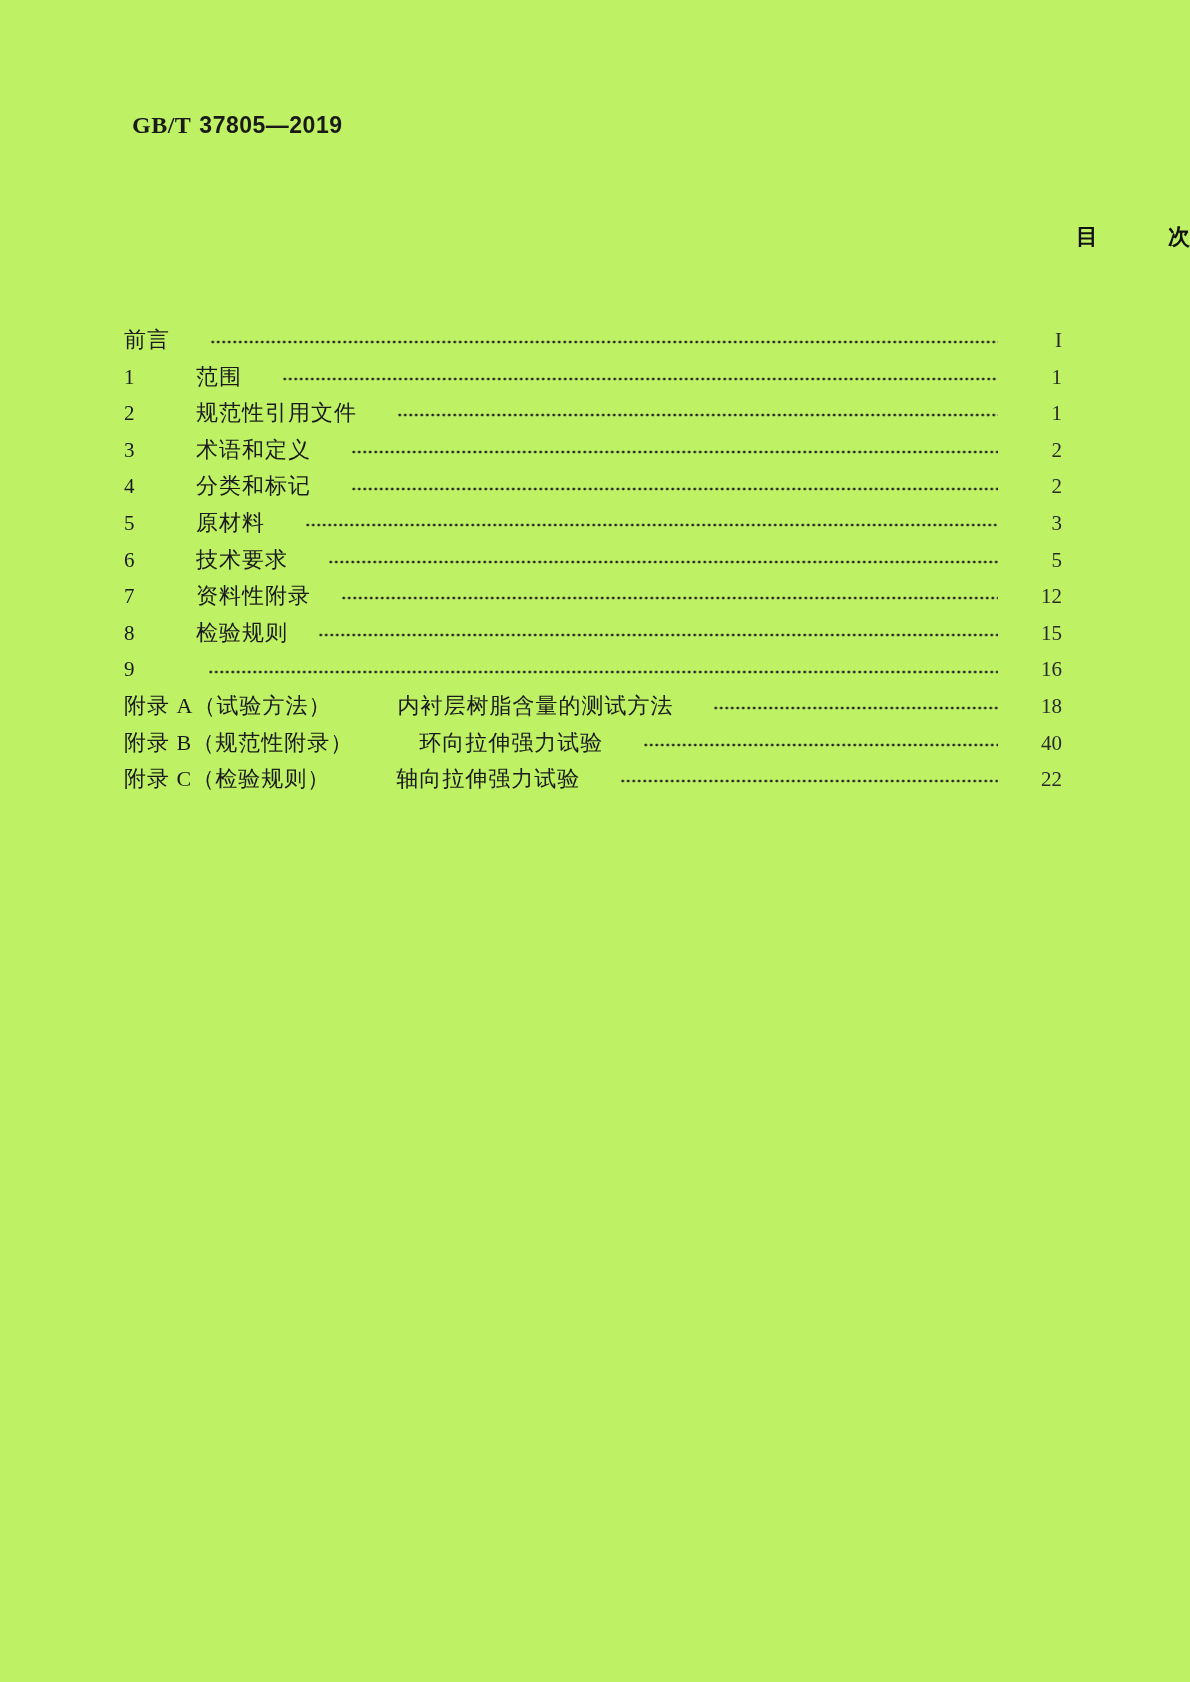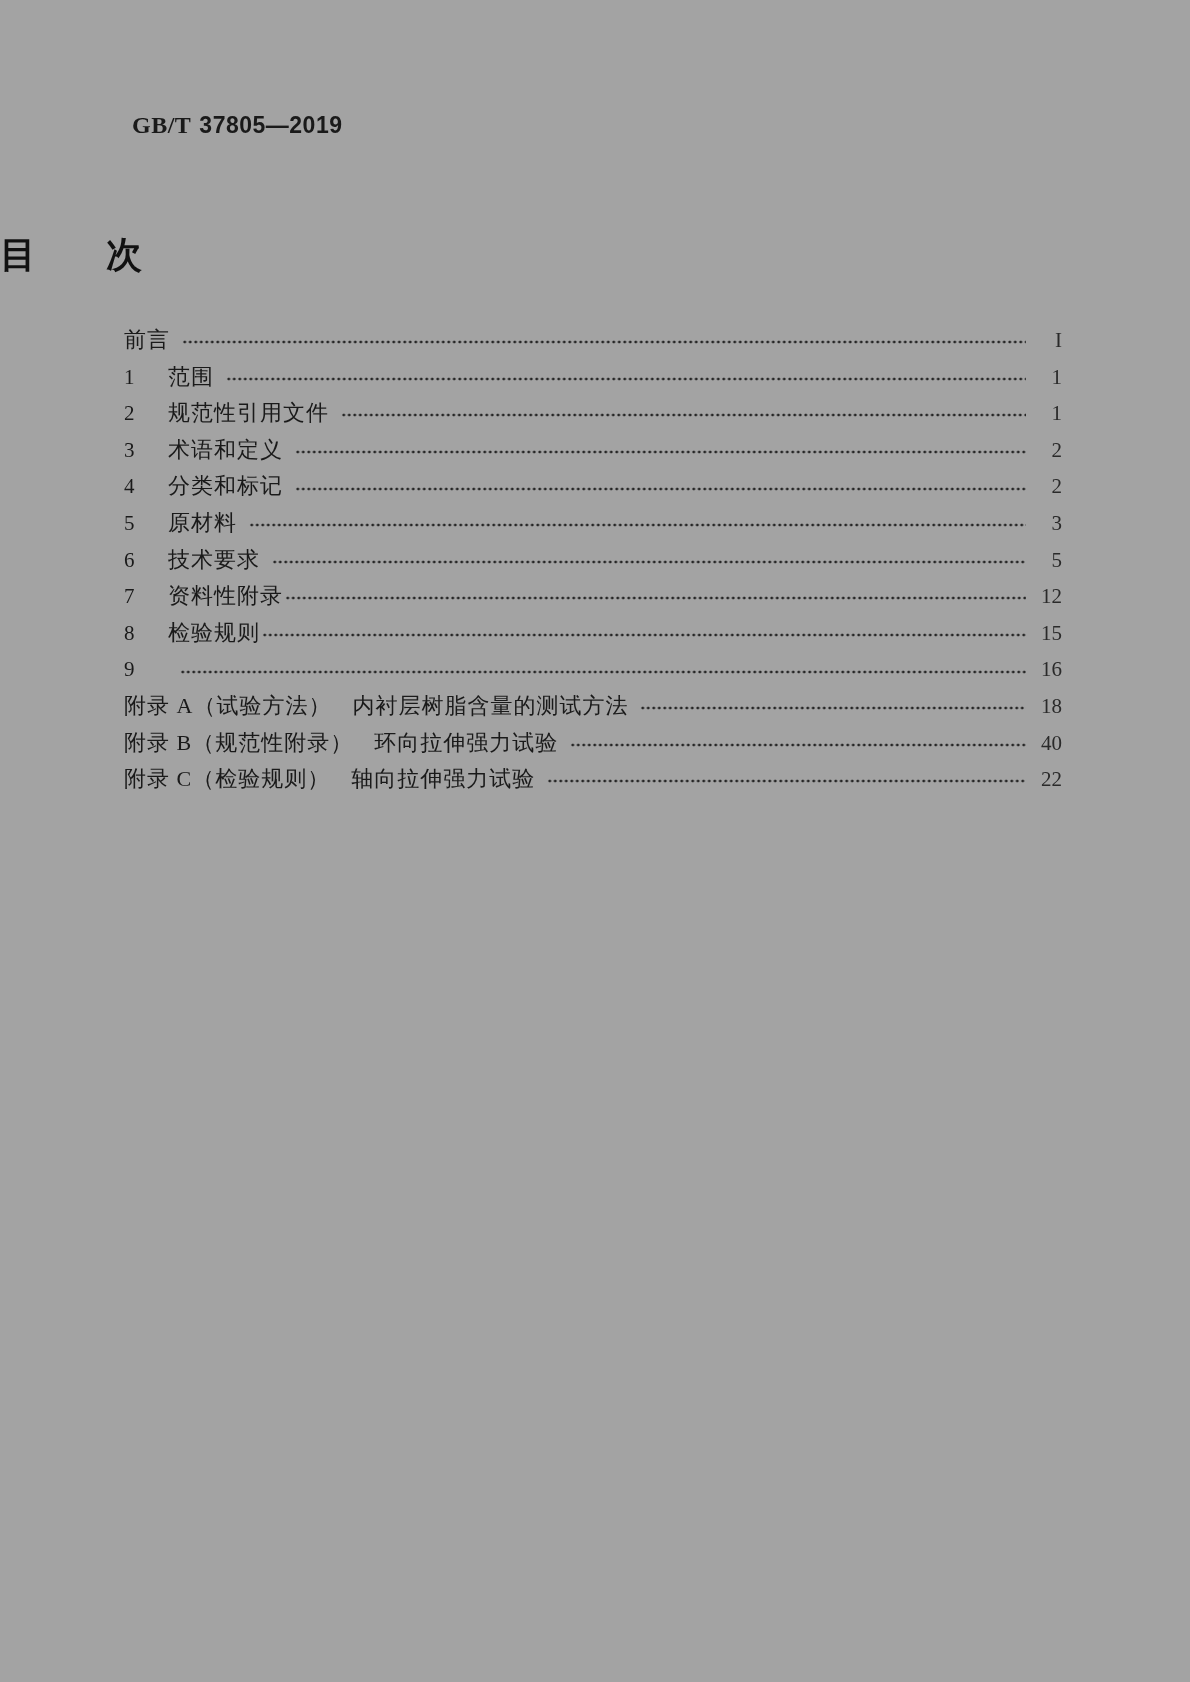--- a/index.html
+++ b/index.html
@@ -4,21 +4,21 @@
 <style>
   html, body {
     margin: 0;
     padding: 0;
     background: #e8e8e8;
   }
   .page {
     position: relative;
     width: 1190px;
     height: 1682px;
-    background: #a3a3a3;
+    background: #bef264;
     margin: 0 auto;
     font-family: "Liberation Serif", serif;
     color: #1a1a1a;
     overflow: hidden;
   }
   .doc-header {
     position: absolute;
     left: 132px;
     top: 112px;
     font-size: 24px;
@@ -32,58 +32,59 @@
   .doc-header .number {
     font-weight: 600;
     font-family: "Liberation Sans", sans-serif;
     margin-left: 8px;
     font-size: 23px;
   }
   .doc-title {
     position: absolute;
     left: 0;
     right: 0;
-    top: 231px;
-    text-align: left;
+    top: 222px;
+    text-align: right;
     font-family: "Liberation Sans", sans-serif;
     font-weight: 700;
-    font-size: 36px;
+    font-size: 22px;
     color: #111;
   }
   .doc-title .t-char + .t-char {
     margin-left: 70px;
   }
   .toc {
     position: absolute;
     left: 124px;
     top: 322px;
     width: 938px;
   }
   .toc-row {
     display: flex;
     align-items: baseline;
     height: 36.6px;
     line-height: 36.6px;
     font-size: 22px;
     white-space: nowrap;
+    gap: 28px;
   }
   .toc-row .num {
     flex: none;
     width: 44px;
     font-size: 21px;
     font-family: "Liberation Serif", serif;
   }
   .toc-row .label,
   .toc-row .sub {
     flex: none;
     letter-spacing: 1px;
     font-family: "Liberation Serif", serif;
   }
   .toc-row .sub {
-    margin-left: 21px;
+    margin-left: 38px;
   }
   .leader {
     flex: 1 1 auto;
     align-self: center;
     height: 6px;
     margin: 0 8px 0 12px;
     transform: translateY(2px);
     background-image: radial-gradient(circle, #262626 1.15px, rgba(0,0,0,0) 1.7px);
     background-size: 5.5px 6px;
     background-repeat: repeat-x;

